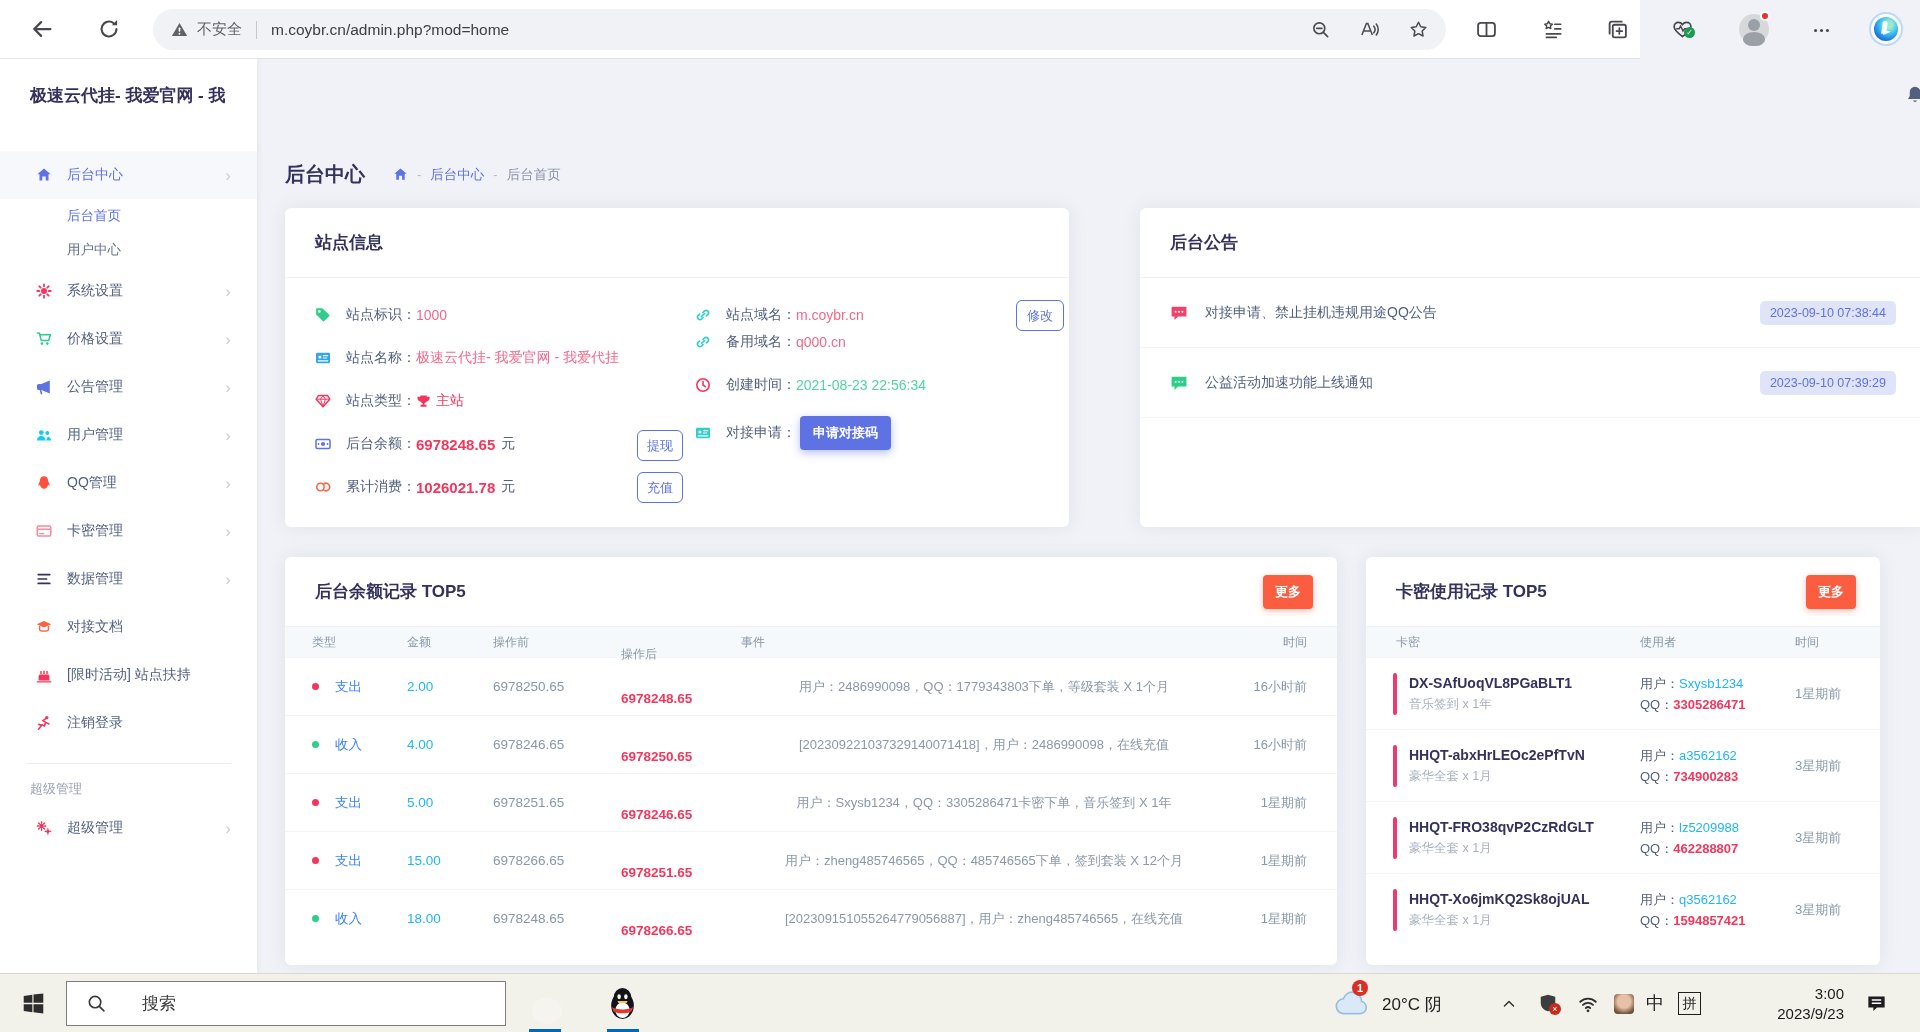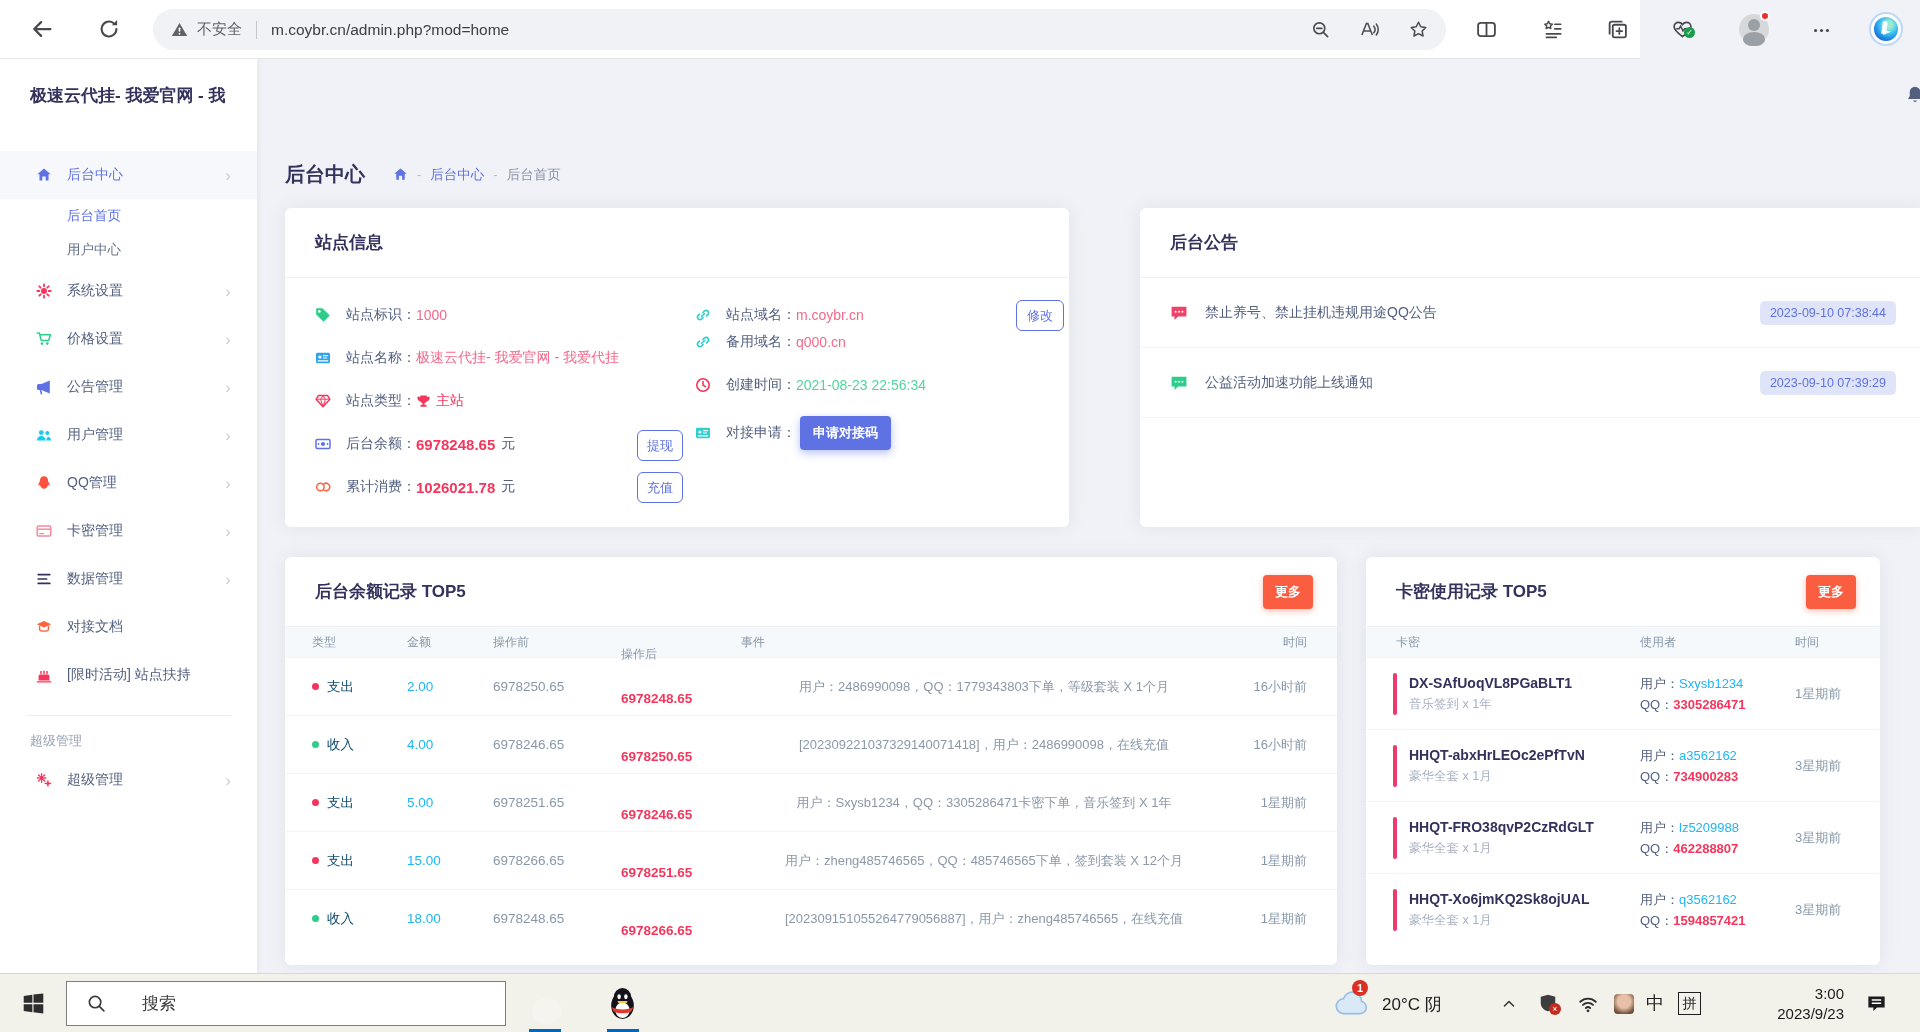--- a/index.html
+++ b/index.html
@@ -78,21 +78,21 @@
   .ann-badge { background:#dfe4f9; color:#5e72e4; font-size:12.5px; padding:5px 10px; border-radius:5px; }
 
   #card-bal { left:285px; top:557px; width:1052px; height:408px; }
   .tbl-head { height:30px; display:flex; align-items:center; background:#f6f9fc; color:#8898aa; font-size:12px; }
   .tbl-row { height:58px; display:flex; align-items:center; font-size:13.5px; border-top:1px solid #f3f4f8; }
   .c1 { width:122px; padding-left:27px; display:flex; align-items:center; }
   .c2 { width:86px; } .c3 { width:128px; } .c4 { width:120px;margin-top:24px; }
   .c5 { flex:1; white-space:nowrap; overflow:hidden; } 
   .c6 { width:110px; text-align:right; padding-right:30px; }
   .dot { width:7px; height:7px; border-radius:50%; margin-right:8px; }
-  .t-type { color:#0c4a6e; } .t-amt { color:#1fb6f5; } .t-before { color:#8898aa; }
+  .t-type { color:#3b82f6;margin-left:8px; } .t-amt { color:#1fb6f5; } .t-before { color:#8898aa; }
   .t-after { color:#f5365c; font-weight:700; } .t-event { color:#8c98a8; font-size:13px;text-align:center; } .t-time { color:#8898aa; font-size:13px; }
 
   #card-key { left:1366px; top:557px; width:514px; height:408px; }
   .k1 { width:274px; padding-left:30px; } .k2 { width:155px; } .k3 { width:85px; }
   .key-row { height:72px; display:flex; align-items:center; border-top:1px solid #f3f4f8; }
   .key-row .k1 { display:flex; align-items:center; padding-left:27px; }
   .kbar { width:4px; height:42px; border-radius:2px; background:#ec3a6e; margin-right:12px; }
   .kcode { font-size:14px; font-weight:700; color:#32325d; }
   .ksub { font-size:12.5px; color:#a9b0c3; margin-top:5px; }
   .kuser { font-size:13px; line-height:21px; color:#525f7f; }
@@ -313,20 +313,30 @@
             <path d="M2.6 13.6h10.8V9.2c0-.9-.7-1.6-1.6-1.6H4.2c-.9 0-1.6.7-1.6 1.6z"></path>
             <g stroke="currentColor" stroke-width="1.5" stroke-linecap="round">
               <path d="M5 6.4V4.6M8 6.4V4.2M11 6.4V4.6"></path>
             </g>
             <path d="M1.4 14.9h13.2" stroke="currentColor" stroke-width="1.4" stroke-linecap="round"></path>
           </svg>
         </span>
     <span class="si-label">[限时活动] 站点扶持</span>
 
   </div>
+      <div class="side-item">
+    <span class="ic si-icon" style="color: rgb(245, 54, 92);">
+          <svg viewBox="0 0 16 16" fill="currentColor" xmlns="http://www.w3.org/2000/svg">
+            <circle cx="10.8" cy="2.6" r="1.7"></circle>
+            <path d="M2.6 14.2l3.4-4.4 2.4 1.3 1.2-3.7-2.8-1.8 3.4-2.2M6 10.2l-3.2-.8M9.6 7.4l3.4 1.6" fill="none" stroke="currentColor" stroke-width="1.6" stroke-linecap="round" stroke-linejoin="round"></path>
+          </svg>
+        </span>
+    <span class="si-label">注销登录</span>
+
+  </div>
       <div class="side-divider"></div>
       <div class="side-section">超级管理</div>
       <div class="side-item">
     <span class="ic si-icon" style="color: rgb(245, 54, 92);">
           <svg viewBox="0 0 16 16" fill="currentColor" xmlns="http://www.w3.org/2000/svg">
             <circle cx="5.6" cy="6" r="2.2"></circle>
             <g stroke="currentColor" stroke-width="1.4" stroke-linecap="round">
               <path d="M5.6 1.8v1.4M5.6 8.8v1.4M1.4 6h1.4M8.4 6h1.4M2.6 3l1 1M7.6 8l1 1M2.6 9l1-1M7.6 4l1-1"></path>
             </g>
             <circle cx="11.9" cy="11.4" r="1.7"></circle>
@@ -491,21 +501,21 @@
     <span class="ic" style="color: rgb(240, 67, 106);">
           <svg viewBox="0 0 16 16" fill="currentColor" xmlns="http://www.w3.org/2000/svg">
             <path d="M1.4 2.4h13.2v8.8H7.2L4 14.2v-3H1.4z"></path>
             <g fill="#fff">
               <circle cx="5" cy="6.8" r=".9"></circle>
               <circle cx="8" cy="6.8" r=".9"></circle>
               <circle cx="11" cy="6.8" r=".9"></circle>
             </g>
           </svg>
         </span>
-    <span class="ann-text">禁止养号、禁止挂机违规用途QQ公告</span>
+    <span class="ann-text">对接申请、禁止挂机违规用途QQ公告</span>
     <span class="ann-badge">2023-09-10 07:38:44</span>
   </div>
       <div class="ann-row">
     <span class="ic" style="color: rgb(45, 206, 137);">
           <svg viewBox="0 0 16 16" fill="currentColor" xmlns="http://www.w3.org/2000/svg">
             <path d="M1.4 2.4h13.2v8.8H7.2L4 14.2v-3H1.4z"></path>
             <g fill="#fff">
               <circle cx="5" cy="6.8" r=".9"></circle>
               <circle cx="8" cy="6.8" r=".9"></circle>
               <circle cx="11" cy="6.8" r=".9"></circle>

